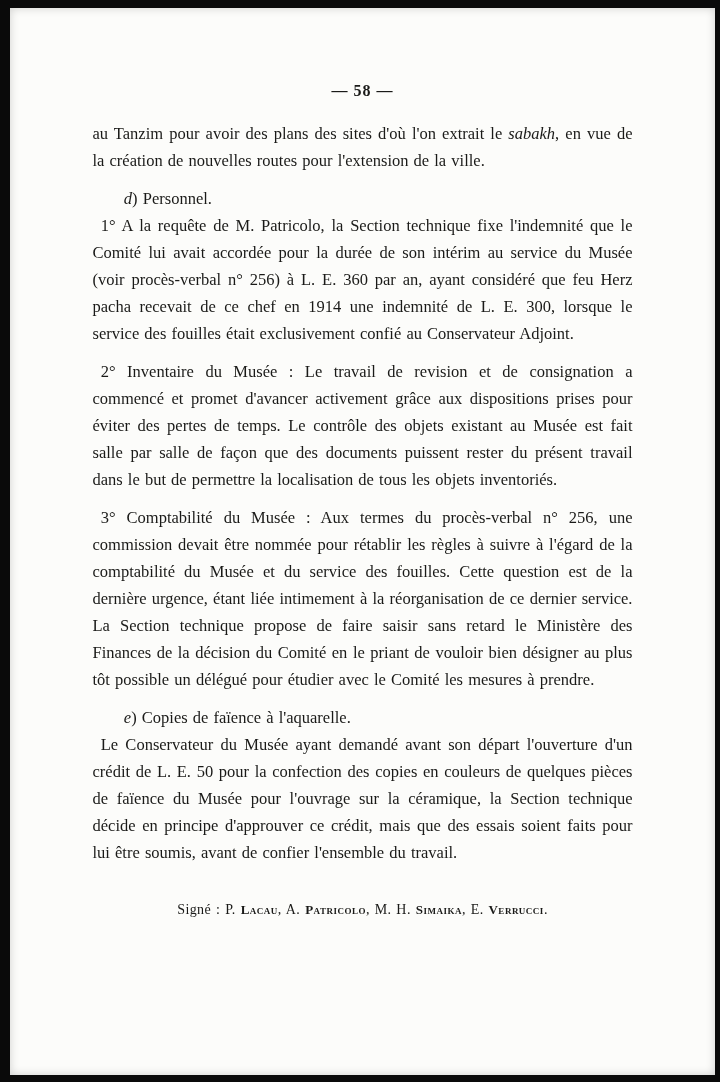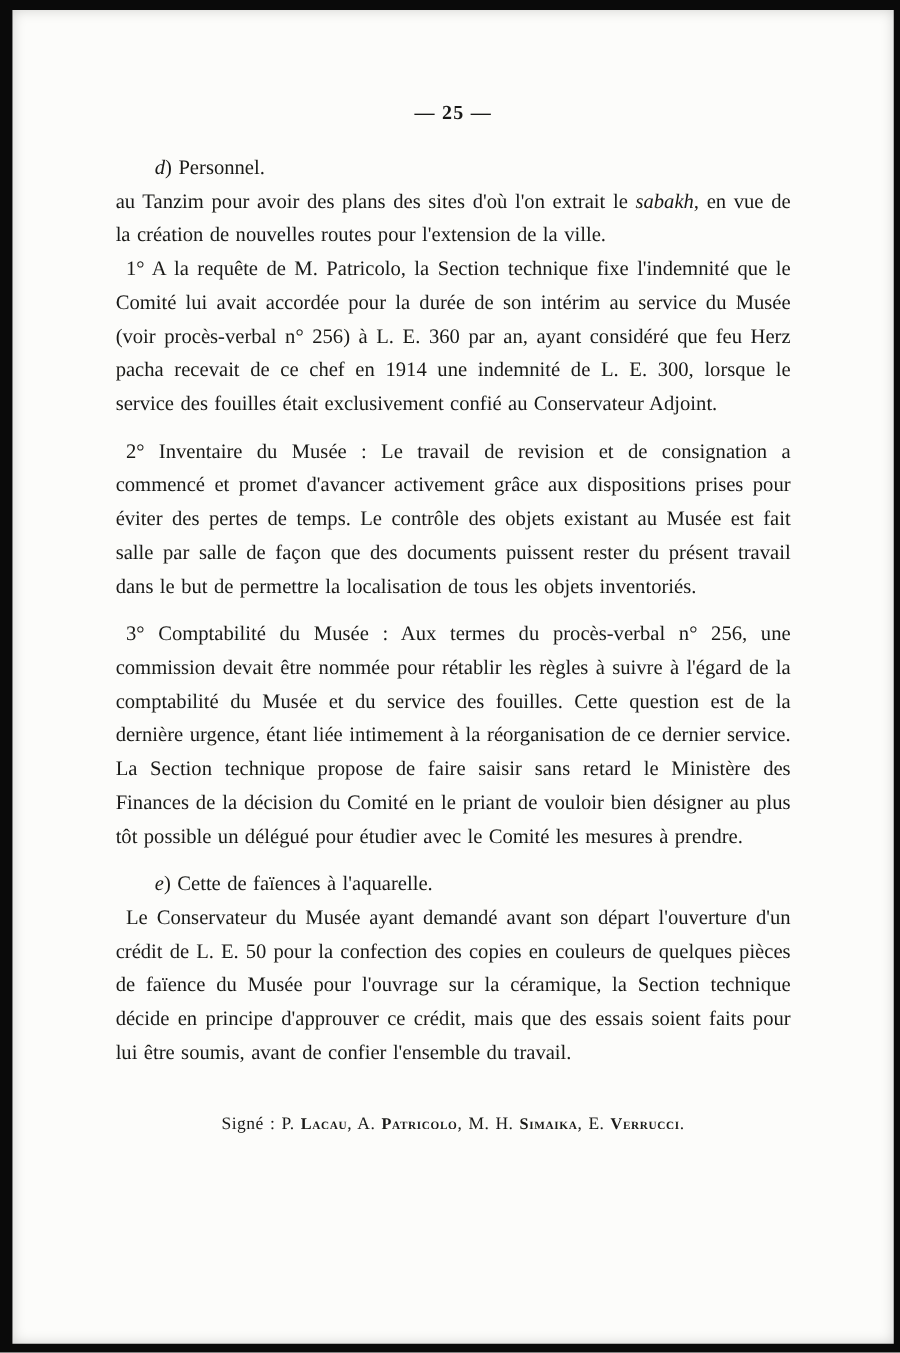--- a/index.html
+++ b/index.html
@@ -57,24 +57,24 @@
     margin-top: 30px;
     font-family: Liberation Serif, serif;
   }
   .italic { font-style: italic; }
   .sc { font-variant: small-caps; font-weight: bold; font-size: 13px; letter-spacing: 0.5px; }
 </style>
 </head>
 <body>
 
 <div class="scan-page">
-  <div class="page-number">— 25 —</div>
+  <div class="page-number">— 58 —</div>
   <div class="page-body">
+      <p class="para p-flush"><span>au Tanzim pour avoir des plans des sites d'où l'on extrait le </span><span class="italic">sabakh</span><span>, en vue de la création de nouvelles routes pour l'extension de la ville.</span></p>
       <p class="para p-head gap"><span class="italic">d</span><span>) Personnel.</span></p>
-      <p class="para p-flush"><span>au Tanzim pour avoir des plans des sites d'où l'on extrait le </span><span class="italic">sabakh</span><span>, en vue de la création de nouvelles routes pour l'extension de la ville.</span></p>
       <p class="para p-small-indent"><span>1° A la requête de M. Patricolo, la Section technique fixe l'indemnité que le Comité lui avait accordée pour la durée de son intérim au service du Musée (voir procès-verbal n° 256) à L. E. 360 par an, ayant considéré que feu Herz pacha recevait de ce chef en 1914 une indemnité de L. E. 300, lorsque le service des fouilles était exclusivement confié au Conservateur Adjoint.</span></p>
       <p class="para p-small-indent gap"><span>2° Inventaire du Musée : Le travail de revision et de consignation a commencé et promet d'avancer activement grâce aux dispositions prises pour éviter des pertes de temps. Le contrôle des objets existant au Musée est fait salle par salle de façon que des documents puissent rester du présent travail dans le but de permettre la localisation de tous les objets inventoriés.</span></p>
       <p class="para p-small-indent gap"><span>3° Comptabilité du Musée : Aux termes du procès-verbal n° 256, une commission devait être nommée pour rétablir les règles à suivre à l'égard de la comptabilité du Musée et du service des fouilles. Cette question est de la dernière urgence, étant liée intimement à la réorganisation de ce dernier service. La Section technique propose de faire saisir sans retard le Ministère des Finances de la décision du Comité en le priant de vouloir bien désigner au plus tôt possible un délégué pour étudier avec le Comité les mesures à prendre.</span></p>
-      <p class="para p-head gap"><span class="italic">e</span><span>) Cette de faïences à l'aquarelle.</span></p>
+      <p class="para p-head gap"><span class="italic">e</span><span>) Copies de faïence à l'aquarelle.</span></p>
       <p class="para p-small-indent"><span>Le Conservateur du Musée ayant demandé avant son départ l'ouverture d'un crédit de L. E. 50 pour la confection des copies en couleurs de quelques pièces de faïence du Musée pour l'ouvrage sur la céramique, la Section technique décide en principe d'approuver ce crédit, mais que des essais soient faits pour lui être soumis, avant de confier l'ensemble du travail.</span></p>
       <p class="para sig"><span>Signé : P. </span><span class="sc">Lacau</span><span>, A. </span><span class="sc">Patricolo</span><span>, M. H. </span><span class="sc">Simaika</span><span>, E. </span><span class="sc">Verrucci</span><span>.</span></p>
     </div>
 </div>
 
 </body></html>

